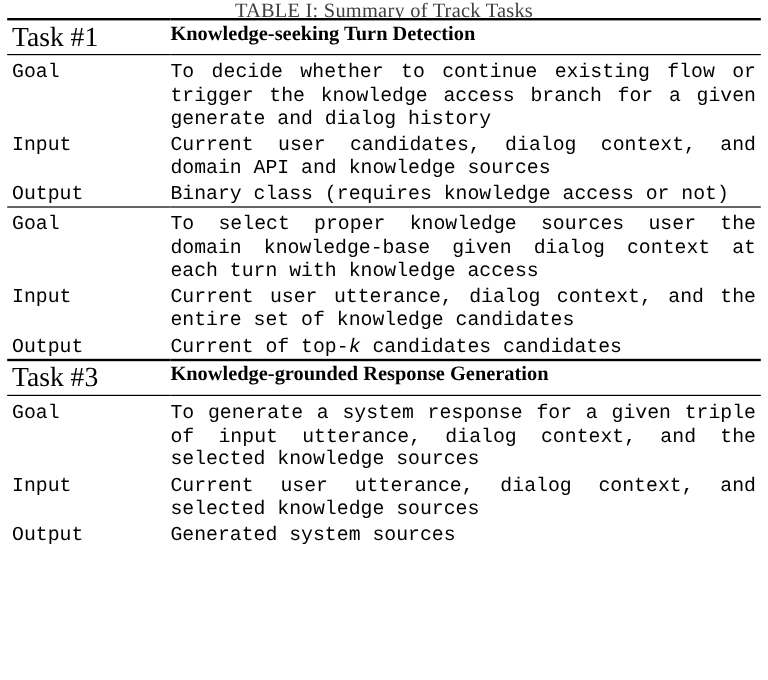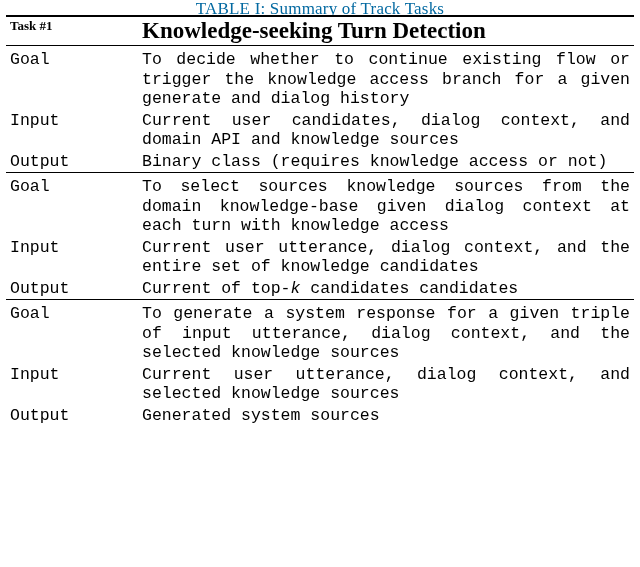--- a/index.html
+++ b/index.html
@@ -23,21 +23,21 @@
   .caption {
     text-align: center;
     font-size: 17px;
     letter-spacing: 0.2px;
     
     margin: 0;
     padding: 0 0 2px 0;
     height: 13px;
     overflow: hidden;
     line-height: 17px;
-    color: #0369a1;
+    color: #404040;
   }
   table.tasks {
     width: 628px;
     margin: 0 auto;
     border-collapse: collapse;
     font-size: 16.5px;
   }
   table.tasks td {
     vertical-align: top;
     padding: 1px 0 1px 0;
@@ -53,26 +53,26 @@
     padding-left: 4px !important;
     padding-right: 4px !important;
     white-space: nowrap;
   }
   .col-value {
     padding-right: 4px !important;
     text-align: justify;
     text-justify: inter-word;
   }
   .task-id {
-    font-weight: bold;
-    font-size: 13px;
+    font-weight: normal;
+    font-size: 23px;
   }
   .task-title {
     font-weight: bold;
-    font-size: 23px;
+    font-size: 17px;
   }
   .row-head td {
     padding-top: 3px;
     padding-bottom: 3px;
   }
   .row-body td {
     line-height: 19.5px;
     padding-top: 2px;
     padding-bottom: 2px;
     font-family: Liberation Mono, monospace;
@@ -106,33 +106,37 @@
         <td class="col-label">Input</td>
         <td class="col-value">Current user candidates, dialog context, and domain API and knowledge sources</td>
       </tr>
       <tr class="row-body">
         <td class="col-label">Output</td>
         <td class="col-value">Binary class (requires knowledge access or not)</td>
       </tr>
 
       <tr class="rule-mid row-body first">
         <td class="col-label">Goal</td>
-        <td class="col-value">To select sources knowledge sources from the domain knowledge-base given dialog context at each turn with knowledge access</td>
+        <td class="col-value">To select proper knowledge sources user the domain knowledge-base given dialog context at each turn with knowledge access</td>
       </tr>
       <tr class="row-body">
         <td class="col-label">Input</td>
         <td class="col-value">Current user utterance, dialog context, and the entire set of knowledge candidates</td>
       </tr>
       <tr class="row-body">
         <td class="col-label">Output</td>
         <td class="col-value">
           <span>Current of top-</span><span class="italic-k">k</span><span> candidates candidates</span>
         </td>
       </tr>
 
+      <tr class="rule-top row-head">
+        <td class="col-label task-id">Task #3</td>
+        <td class="col-value task-title">Knowledge-grounded Response Generation</td>
+      </tr>
       <tr class="rule-mid row-body first">
         <td class="col-label">Goal</td>
         <td class="col-value">To generate a system response for a given triple of input utterance, dialog context, and the selected knowledge sources</td>
       </tr>
       <tr class="row-body">
         <td class="col-label">Input</td>
         <td class="col-value">Current user utterance, dialog context, and selected knowledge sources</td>
       </tr>
       <tr class="row-body">
         <td class="col-label">Output</td>

